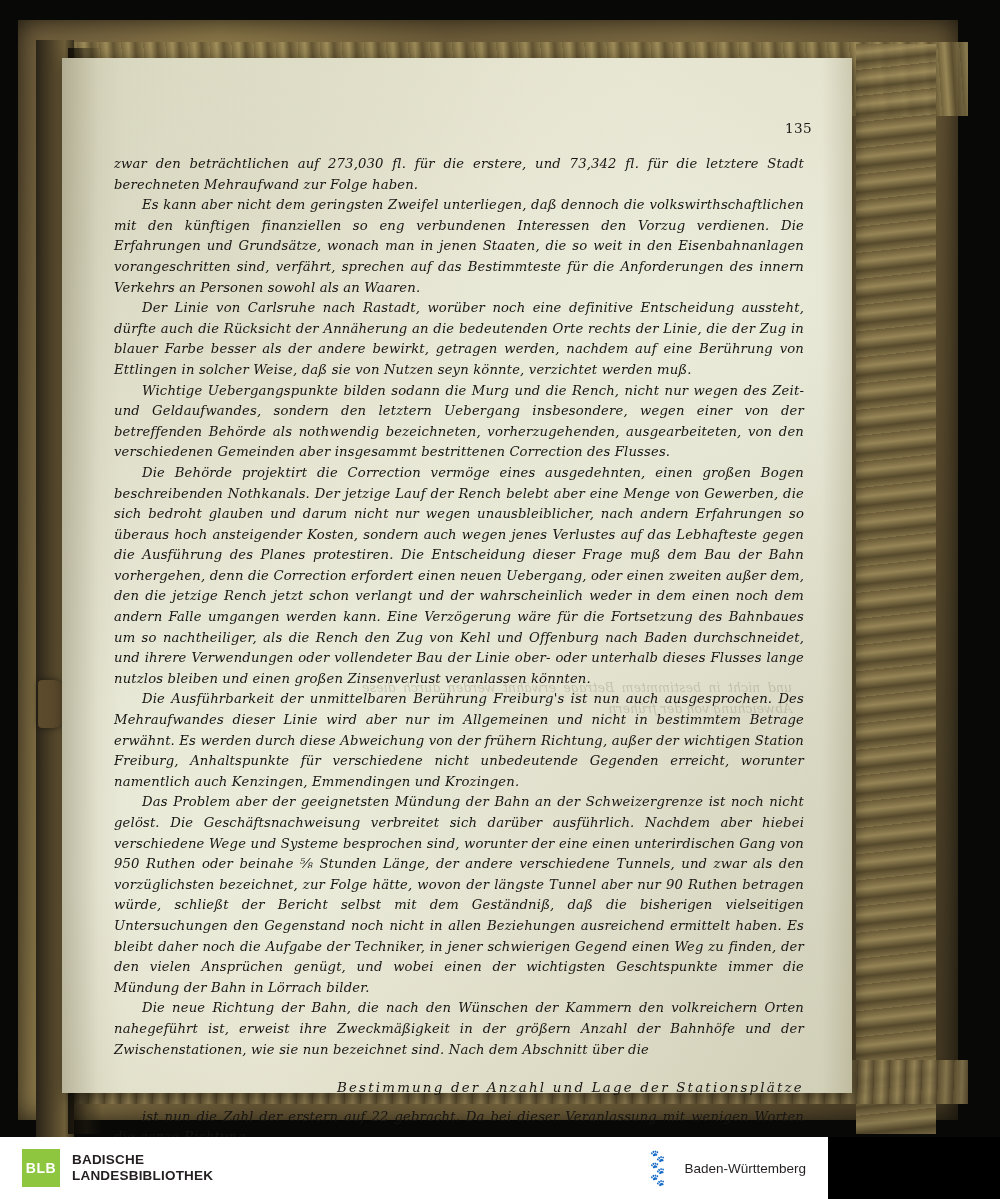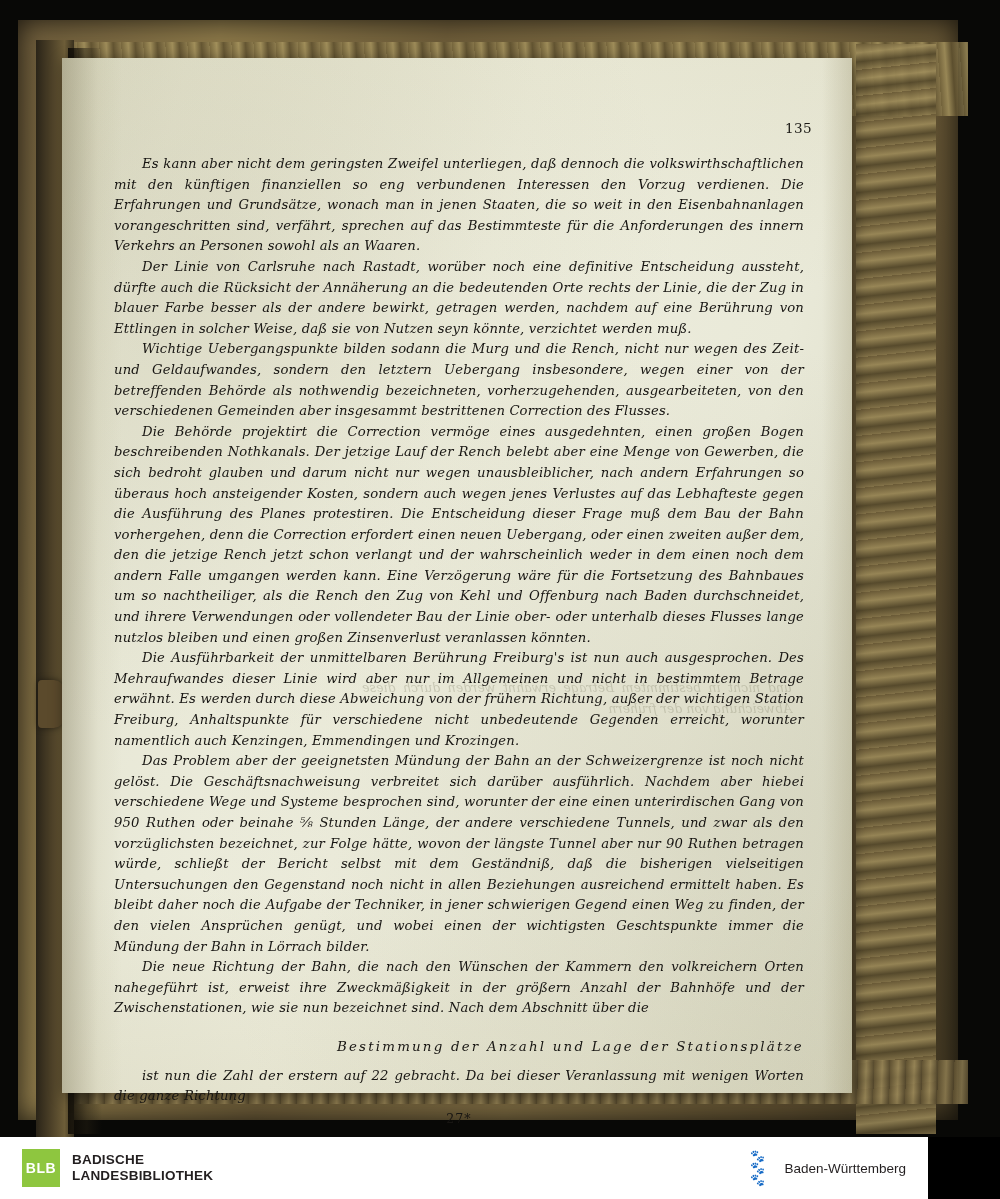--- a/index.html
+++ b/index.html
@@ -165,21 +165,21 @@
     font-style: italic;
     transform: scaleX(-1);
     pointer-events: none;
     text-align: justify;
   }
 
   
   .footer {
     position: absolute;
     left: 0; bottom: 0;
-    width: 928px; height: 62px;
+    width: 828px; height: 62px;
     background: #ffffff;
     display: flex;
     align-items: center;
     justify-content: space-between;
     padding: 11px 22px;
     box-sizing: border-box;
   }
   .brand { display: flex; align-items: center; gap: 12px; }
   .blb-logo {
     width: 38px; height: 38px;
@@ -234,20 +234,21 @@
 <div class="page">
   <div class="page-texture"></div>
   <div class="page-left-shade"></div>
   <div class="page-fore-edge"></div>
 
   <div class="page-number">135</div>
 
   <div class="ghost">und nicht in bestimmtem Betrage erwähnt werden durch diese Abweichung von der frühern</div>
 
   <div class="text-col">
+    <p class="para first">zwar den beträchtlichen auf 273,030 fl. für die erstere, und 73,342 fl. für die letztere Stadt berechneten Mehraufwand zur Folge haben.</p>
     <p class="para">Es kann aber nicht dem geringsten Zweifel unterliegen, daß dennoch die volkswirthschaftlichen mit den künftigen finanziellen so eng verbundenen Interessen den Vorzug verdienen. Die Erfahrungen und Grundsätze, wonach man in jenen Staaten, die so weit in den Eisenbahnanlagen vorangeschritten sind, verfährt, sprechen auf das Bestimmteste für die Anforderungen des innern Verkehrs an Personen sowohl als an Waaren.</p>
     <p class="para">Der Linie von Carlsruhe nach Rastadt, worüber noch eine definitive Entscheidung aussteht, dürfte auch die Rücksicht der Annäherung an die bedeutenden Orte rechts der Linie, die der Zug in blauer Farbe besser als der andere bewirkt, getragen werden, nachdem auf eine Berührung von Ettlingen in solcher Weise, daß sie von Nutzen seyn könnte, verzichtet werden muß.</p>
     <p class="para">Wichtige Uebergangspunkte bilden sodann die Murg und die Rench, nicht nur wegen des Zeit- und Geldaufwandes, sondern den letztern Uebergang insbesondere, wegen einer von der betreffenden Behörde als nothwendig bezeichneten, vorherzugehenden, ausgearbeiteten, von den verschiedenen Gemeinden aber insgesammt bestrittenen Correction des Flusses.</p>
     <p class="para">Die Behörde projektirt die Correction vermöge eines ausgedehnten, einen großen Bogen beschreibenden Nothkanals. Der jetzige Lauf der Rench belebt aber eine Menge von Gewerben, die sich bedroht glauben und darum nicht nur wegen unausbleiblicher, nach andern Erfahrungen so überaus hoch ansteigender Kosten, sondern auch wegen jenes Verlustes auf das Lebhafteste gegen die Ausführung des Planes protestiren. Die Entscheidung dieser Frage muß dem Bau der Bahn vorhergehen, denn die Correction erfordert einen neuen Uebergang, oder einen zweiten außer dem, den die jetzige Rench jetzt schon verlangt und der wahrscheinlich weder in dem einen noch dem andern Falle umgangen werden kann. Eine Verzögerung wäre für die Fortsetzung des Bahnbaues um so nachtheiliger, als die Rench den Zug von Kehl und Offenburg nach Baden durchschneidet, und ihrere Verwendungen oder vollendeter Bau der Linie ober- oder unterhalb dieses Flusses lange nutzlos bleiben und einen großen Zinsenverlust veranlassen könnten.</p>
     <p class="para">Die Ausführbarkeit der unmittelbaren Berührung Freiburg's ist nun auch ausgesprochen. Des Mehraufwandes dieser Linie wird aber nur im Allgemeinen und nicht in bestimmtem Betrage erwähnt. Es werden durch diese Abweichung von der frühern Richtung, außer der wichtigen Station Freiburg, Anhaltspunkte für verschiedene nicht unbedeutende Gegenden erreicht, worunter namentlich auch Kenzingen, Emmendingen und Krozingen.</p>
     <p class="para">Das Problem aber der geeignetsten Mündung der Bahn an der Schweizergrenze ist noch nicht gelöst. Die Geschäftsnachweisung verbreitet sich darüber ausführlich. Nachdem aber hiebei verschiedene Wege und Systeme besprochen sind, worunter der eine einen unterirdischen Gang von 950 Ruthen oder beinahe ⅝ Stunden Länge, der andere verschiedene Tunnels, und zwar als den vorzüglichsten bezeichnet, zur Folge hätte, wovon der längste Tunnel aber nur 90 Ruthen betragen würde, schließt der Bericht selbst mit dem Geständniß, daß die bisherigen vielseitigen Untersuchungen den Gegenstand noch nicht in allen Beziehungen ausreichend ermittelt haben. Es bleibt daher noch die Aufgabe der Techniker, in jener schwierigen Gegend einen Weg zu finden, der den vielen Ansprüchen genügt, und wobei einen der wichtigsten Geschtspunkte immer die Mündung der Bahn in Lörrach bilder.</p>
     <p class="para">Die neue Richtung der Bahn, die nach den Wünschen der Kammern den volkreichern Orten nahegeführt ist, erweist ihre Zweckmäßigkeit in der größern Anzahl der Bahnhöfe und der Zwischenstationen, wie sie nun bezeichnet sind. Nach dem Abschnitt über die</p>
 
     <div class="section-head">Bestimmung der Anzahl und Lage der Stationsplätze</div>
 

